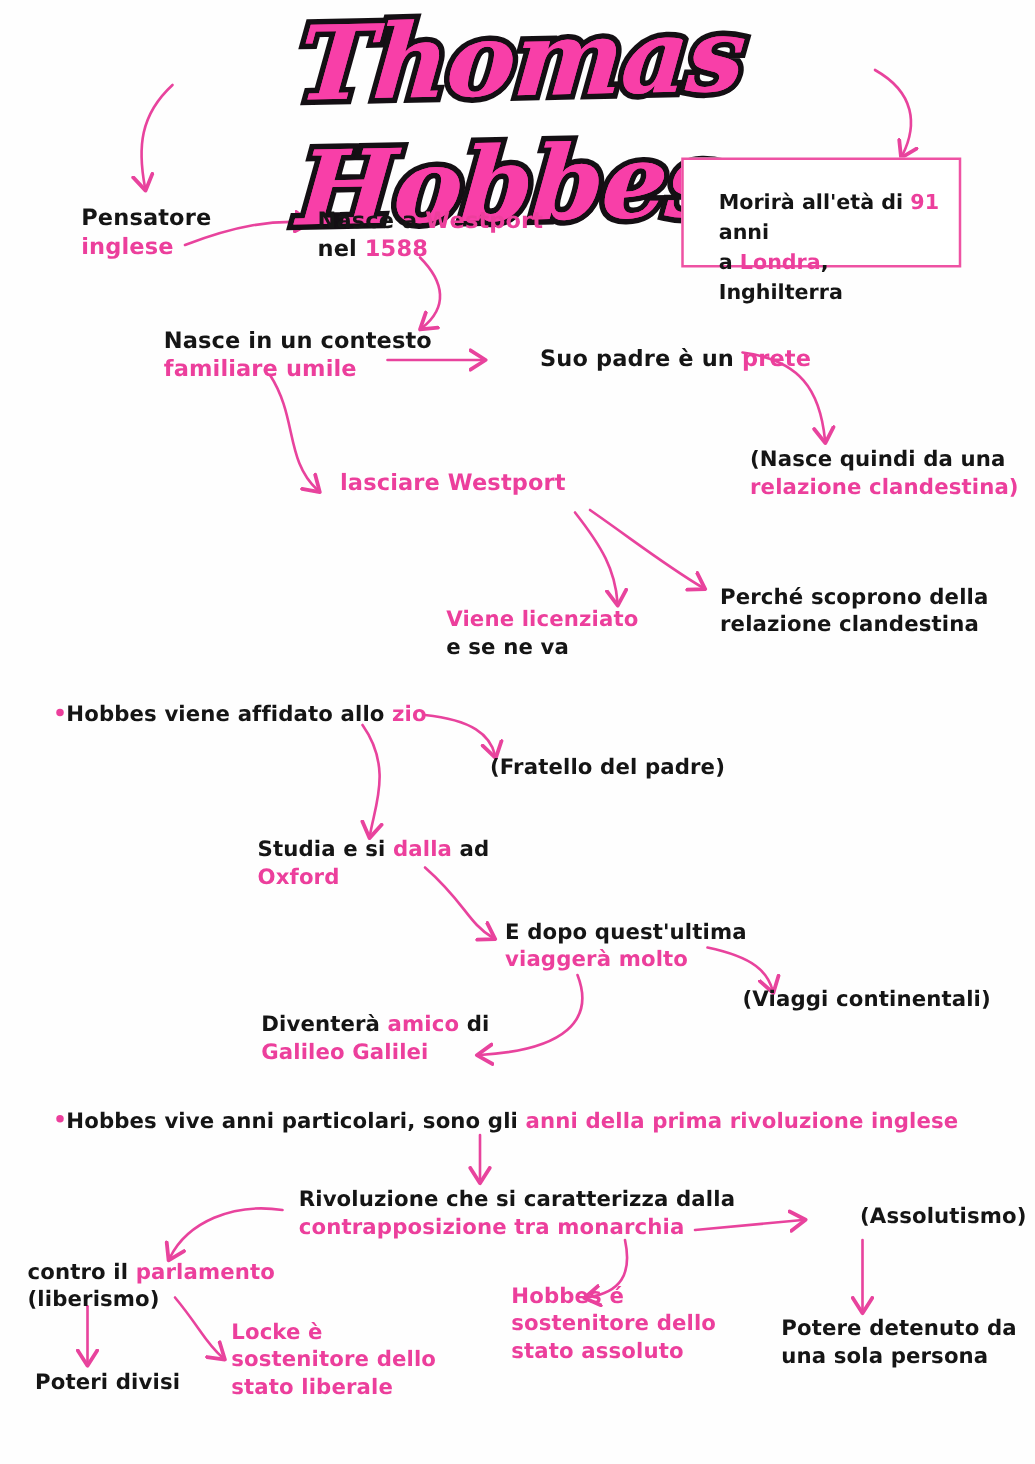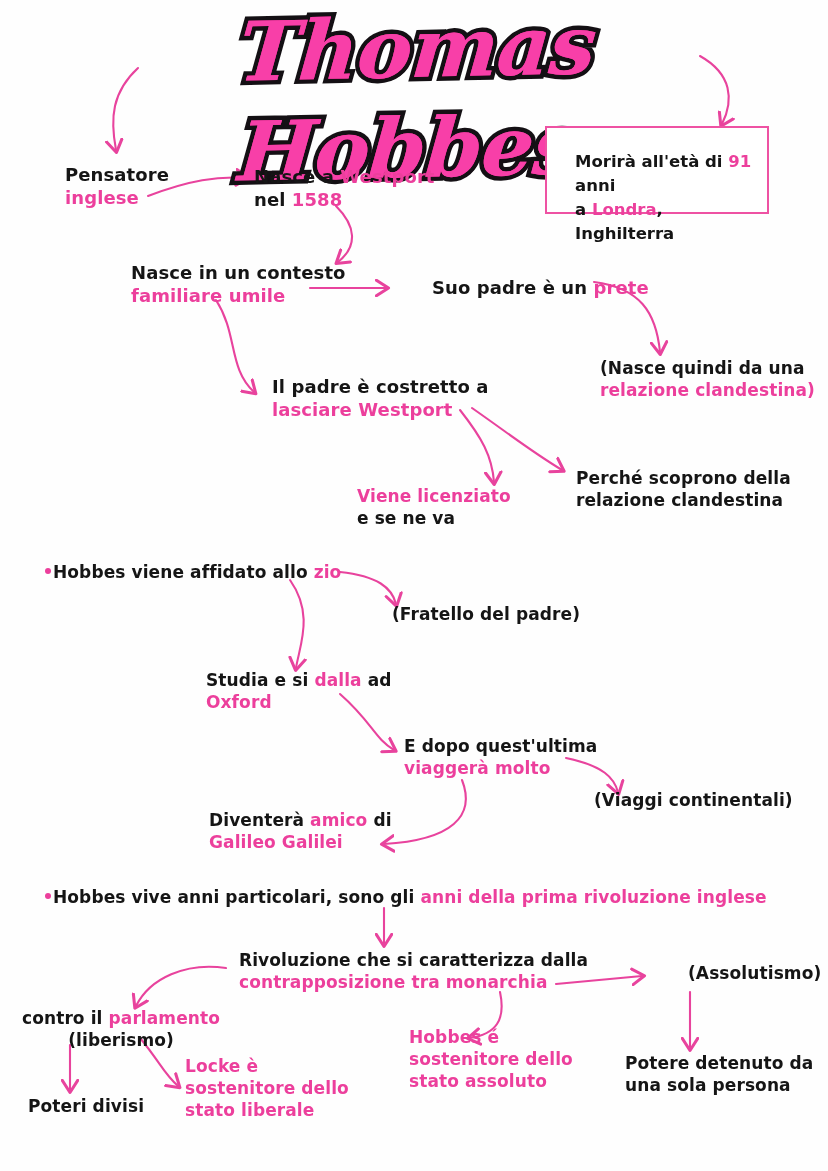--- a/index.html
+++ b/index.html
@@ -188,21 +188,20 @@
   <div class="node fs18" style="left:396px; top:276px;margin-left:36px;">
     <span class="t">Suo padre è un </span><span class="p">prete</span>
   </div>
 
   <div class="node fs17" style="left:600px; top:358px;">
     <span class="ln t">(Nasce quindi da una</span>
     <span class="ln p">relazione clandestina)</span>
   </div>
 
   <div class="node fs18" style="left:272px; top:375px;">
-    <span class="ln t">Il padre è costretto a</span>
     <span class="ln p">lasciare Westport</span>
   </div>
 
   <div class="node fs17" style="left:357px; top:486px;">
     <span class="ln p">Viene licenziato</span>
     <span class="ln t">e se ne va</span>
   </div>
 
   <div class="node fs17" style="left:576px; top:468px;">
     <span class="ln t">Perché scoprono della</span>
@@ -246,21 +245,21 @@
 
   <div class="node fs17" style="left:239px; top:950px;">
     <span class="ln t">Rivoluzione che si caratterizza dalla</span>
     <span class="ln p">contrapposizione tra monarchia</span>
   </div>
 
   <div class="node fs17" style="left:688px; top:963px;text-align:right;">
     <span class="t">(Assolutismo)</span>
   </div>
 
-  <div class="node fs17" style="left:22px; top:1008px;text-align:center;">
+  <div class="node fs17" style="left:22px; top:1008px;">
     <span class="ln">
       <span class="t">contro il </span><span class="p">parlamento</span>
     </span>
     <span class="ln t">(liberismo)</span>
   </div>
 
   <div class="node fs17" style="left:28px; top:1096px;">
     <span class="t">Poteri divisi</span>
   </div>
 

